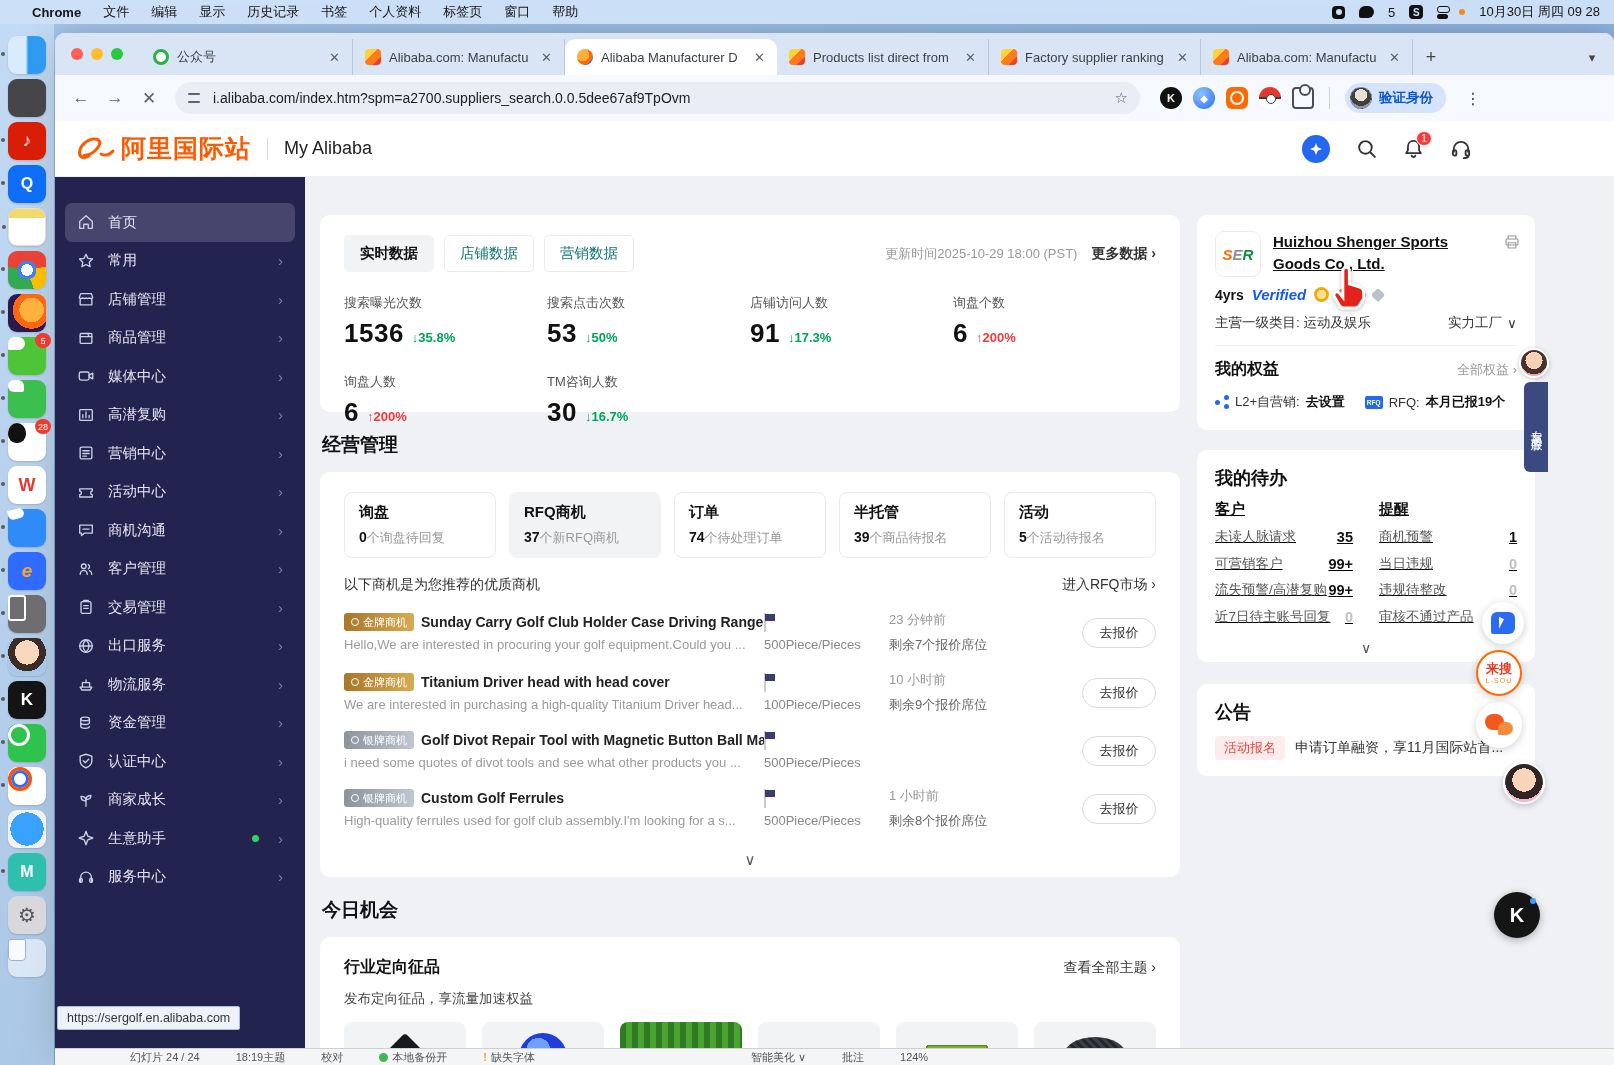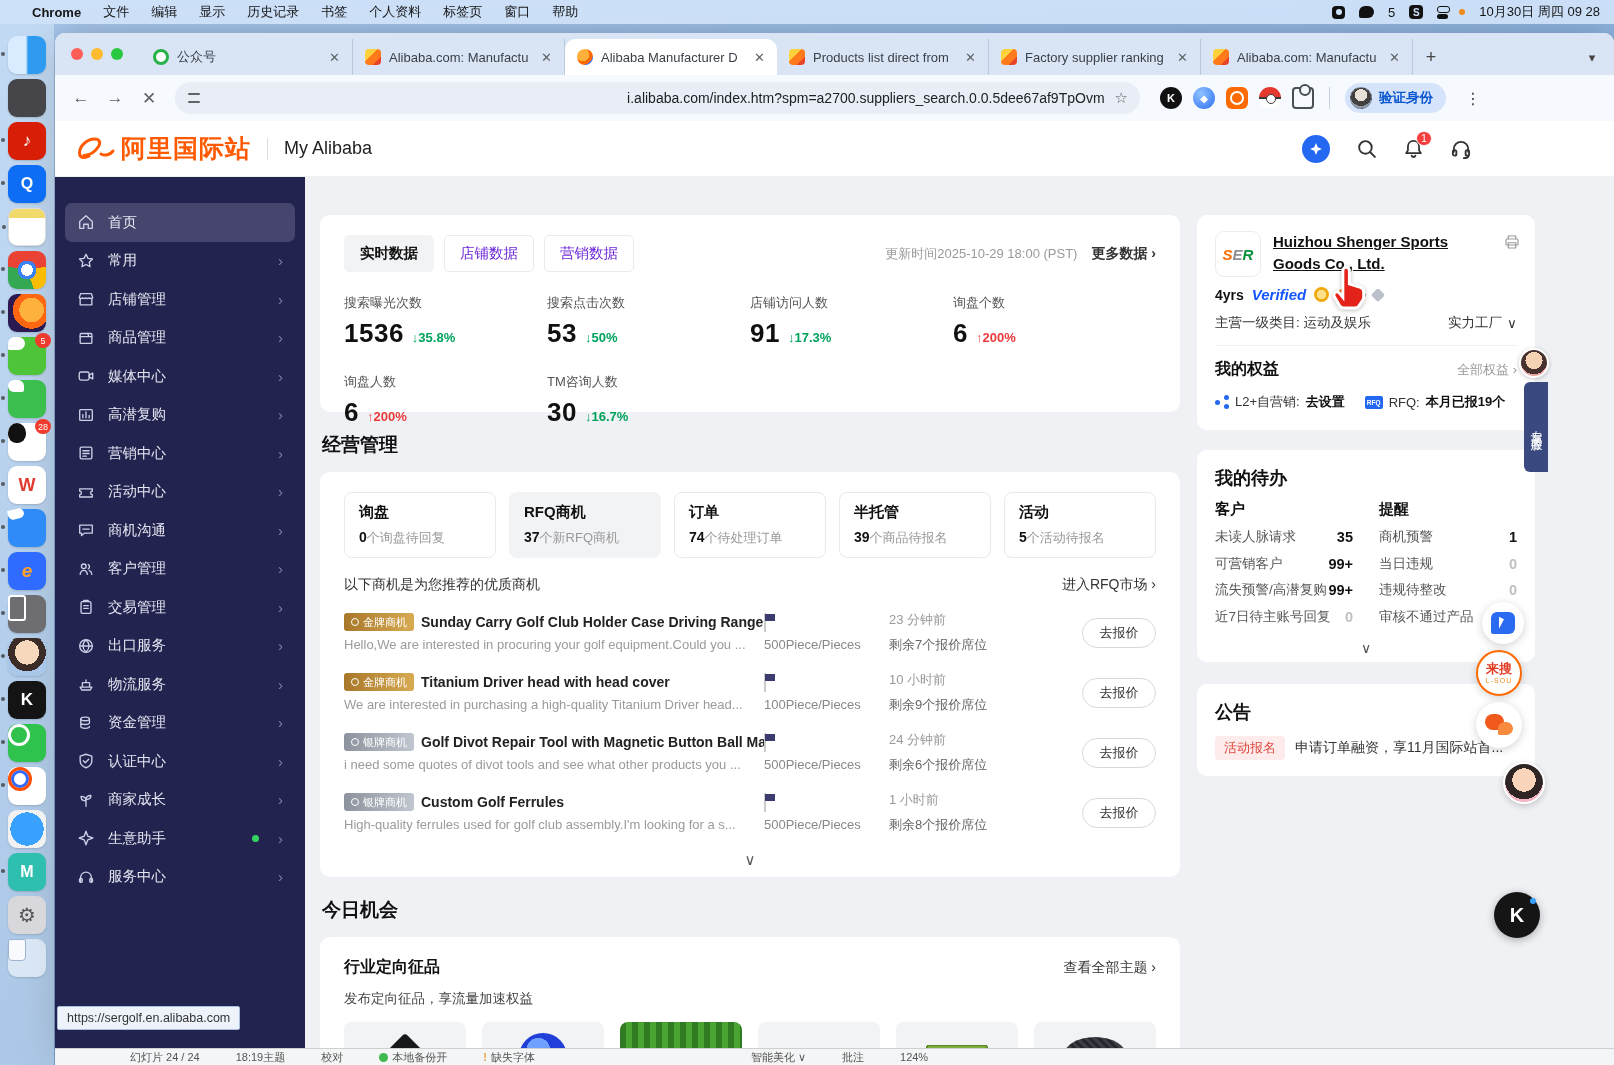--- a/index.html
+++ b/index.html
@@ -64,21 +64,21 @@
   .tab .x{color:#5f6368;font-size:13px;padding:0 2px;}
   .fav{width:16px;height:16px;border-radius:4px;flex:0 0 auto;}
   .fav-green{border-radius:50%;border:3px solid #29b24a;background:#fff;}
   .fav-ali{background:linear-gradient(135deg,#ffd23d 0 40%,#ff7a1a 40% 75%,#e8442c 75%);}
   .fav-sup{border-radius:50%;background:radial-gradient(circle at 35% 35%,#ffb03a 0 45%,#ff6a00 45% 70%,#2f6bff 70%);}
   .newtab{width:28px;height:28px;margin:0 4px 4px;display:flex;align-items:center;justify-content:center;font-size:18px;color:#444;}
   .tabchev{margin-left:auto;width:28px;height:28px;margin-bottom:4px;display:flex;align-items:center;justify-content:center;color:#444;font-size:13px;}
 
   .toolbar{height:46px;background:#f6f9fd;display:flex;align-items:center;padding:0 12px;gap:6px;}
   .nav-btn{width:28px;height:28px;display:flex;align-items:center;justify-content:center;color:#5f6368;font-size:17px;}
-  .urlpill{flex:0 0 965px;height:32px;background:#e9eef6;border-radius:16px;display:flex;align-items:center;padding:0 12px;gap:10px;margin-left:6px;text-align:right;}
+  .urlpill{flex:0 0 965px;height:32px;background:#e9eef6;border-radius:16px;display:flex;align-items:center;padding:0 12px;gap:10px;margin-left:6px;}
   .siteico{width:16px;height:16px;position:relative;}
   .siteico::before{content:"";position:absolute;left:1px;top:3px;width:12px;height:2px;background:#5f6368;border-radius:1px;}
   .siteico::after{content:"";position:absolute;left:1px;bottom:3px;width:12px;height:2px;background:#5f6368;border-radius:1px;}
   .url{font-size:14px;color:#202124;white-space:nowrap;overflow:hidden;flex:1;}
   .starico{color:#5f6368;font-size:15px;}
   .extrow{display:flex;align-items:center;gap:11px;margin-left:14px;}
   .ext{width:22px;height:22px;border-radius:50%;}
   .e-k{background:#111;color:#fff;font-size:11px;font-weight:bold;display:flex;align-items:center;justify-content:center;}
   .e-dia{background:radial-gradient(circle at 35% 30%,#8ec2ff,#2d6ef2);color:#fff;display:flex;align-items:center;justify-content:center;font-size:10px;}
   .e-or{border-radius:6px;background:#ff6a00;display:flex;align-items:center;justify-content:center;}
@@ -111,21 +111,21 @@
   .ni{width:18px;display:flex;}
   .ni svg{stroke:#ccd0e6;fill:none;stroke-width:1.5;stroke-linecap:round;stroke-linejoin:round;}
   .nav-chev{margin-left:auto;color:#8080a6;font-size:15px;}
   .nav-dot{width:7px;height:7px;border-radius:50%;background:#35d35f;margin-left:auto;margin-right:6px;}
   .nav-dot+.nav-chev{margin-left:0;}
 
   .main{position:absolute;left:265px;top:0;width:860px;padding-top:38px;}
   .card{background:#fff;border-radius:10px;}
   .card-stats{height:197px;padding:20px 24px;}
   .statstabs{display:flex;align-items:center;gap:10px;}
-  .stab{padding:8px 15px;border:1px solid #ebebeb;border-radius:5px;font-size:14.5px;color:#6d28d9;background:#fff;}
+  .stab{padding:8px 15px;border:1px solid #ebebeb;border-radius:5px;font-size:14.5px;color:#0f766e;background:#fff;}
   .stab.active{background:#f2f3f5;border-color:#f2f3f5;font-weight:bold;color:#111;}
   .statsmeta{margin-left:auto;display:flex;align-items:center;gap:14px;}
   .updated{color:#9a9a9a;font-size:13px;}
   .morelink{color:#333;font-size:14px;font-weight:bold;}
   .metrics{display:grid;grid-template-columns:repeat(4,1fr);row-gap:24px;margin-top:22px;}
   .mlabel{font-size:13px;color:#555;}
   .mval{display:flex;align-items:baseline;gap:8px;margin-top:6px;}
   .mnum{font-size:26px;font-weight:bold;color:#101010;letter-spacing:.5px;}
   .mdelta{font-size:13px;font-weight:bold;}
   .down{color:#00a35c;}.up{color:#eb3b3b;}
@@ -195,21 +195,21 @@
   .bene{display:flex;align-items:center;gap:6px;}
   .bene b{color:#111;}
   .ic-share{width:14px;height:14px;position:relative;}
   .ic-share::before{content:"";position:absolute;left:0;top:5px;width:5px;height:5px;border-radius:50%;background:#2468f2;}
   .ic-share::after{content:"";position:absolute;right:0;top:0;width:5px;height:5px;border-radius:50%;background:#2468f2;box-shadow:0 9px 0 #2468f2;}
   .ic-rfq{width:18px;height:13px;background:#2468f2;border-radius:2px;color:#fff;font-size:6.5px;display:flex;align-items:center;justify-content:center;font-weight:bold;}
 
   .card-todo{height:212px;padding:16px 18px;position:relative;margin-bottom:22px;}
   .todo-title{font-size:18px;font-weight:bold;color:#111;}
   .todo-cols{display:flex;gap:26px;margin-top:10px;}
-  .tcol{flex:1;}
+  .tcol{flex:1;text-decoration:underline;}
   .tcol-h{font-size:15px;font-weight:bold;color:#111;margin-bottom:9px;}
   .trow{display:flex;align-items:center;margin-bottom:8.5px;font-size:13.5px;color:#555;}
   .tval{margin-left:auto;font-weight:bold;color:#111;font-size:14.5px;}
   .tval.muted{color:#c0c0c0;}
   .todochev{position:absolute;left:50%;bottom:6px;transform:translateX(-50%);color:#555;font-size:14px;}
 
   .card-ann{height:92px;padding:16px 18px;}
   .ann-title{font-size:18px;font-weight:bold;color:#111;}
   .ann-row{display:flex;align-items:center;gap:10px;margin-top:12px;}
   .ann-badge{background:#fdeceb;color:#e0483e;font-size:13px;border-radius:4px;padding:3px 9px;flex:0 0 auto;}
@@ -712,24 +712,20 @@
               <div class="rfq-t">
                 <span class="badge b-silver">
                     <span class="md"></span>
                     <span>银牌商机</span>
                   </span>
                 <span class="rfq-title">Golf Divot Repair Tool with Magnetic Button Ball Mark...</span>
               </div>
               <div class="rfq-desc">i need some quotes of divot tools and see what other products you ...</div>
             </div>
             <div class="rfq-flag"><span class="flag"></span><div class="qty">500Piece/Pieces</div></div>
-            <div class="rfq-time">
-                <div>24 分钟前</div>
-                <div class="slots">剩余6个报价席位</div>
-              </div>
             <button class="quotebtn">去报价</button>
           </div>
 
           <div class="rfqrow">
             <div class="rfq-left">
               <div class="rfq-t">
                 <span class="badge b-silver">
                     <span class="md"></span>
                     <span>银牌商机</span>
                   </span>

